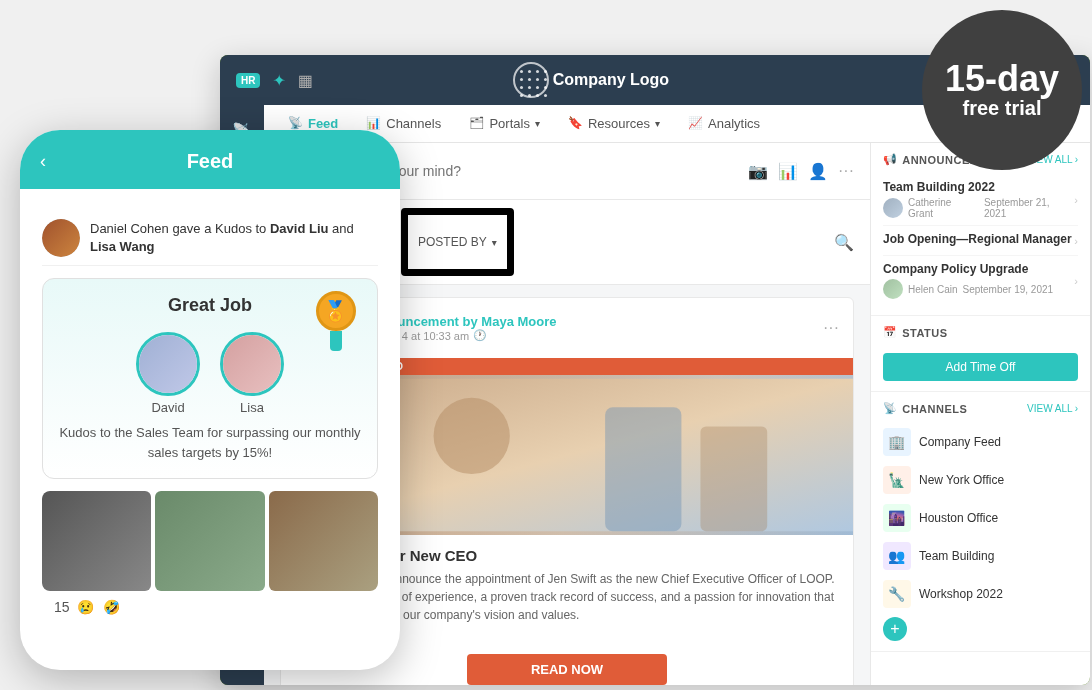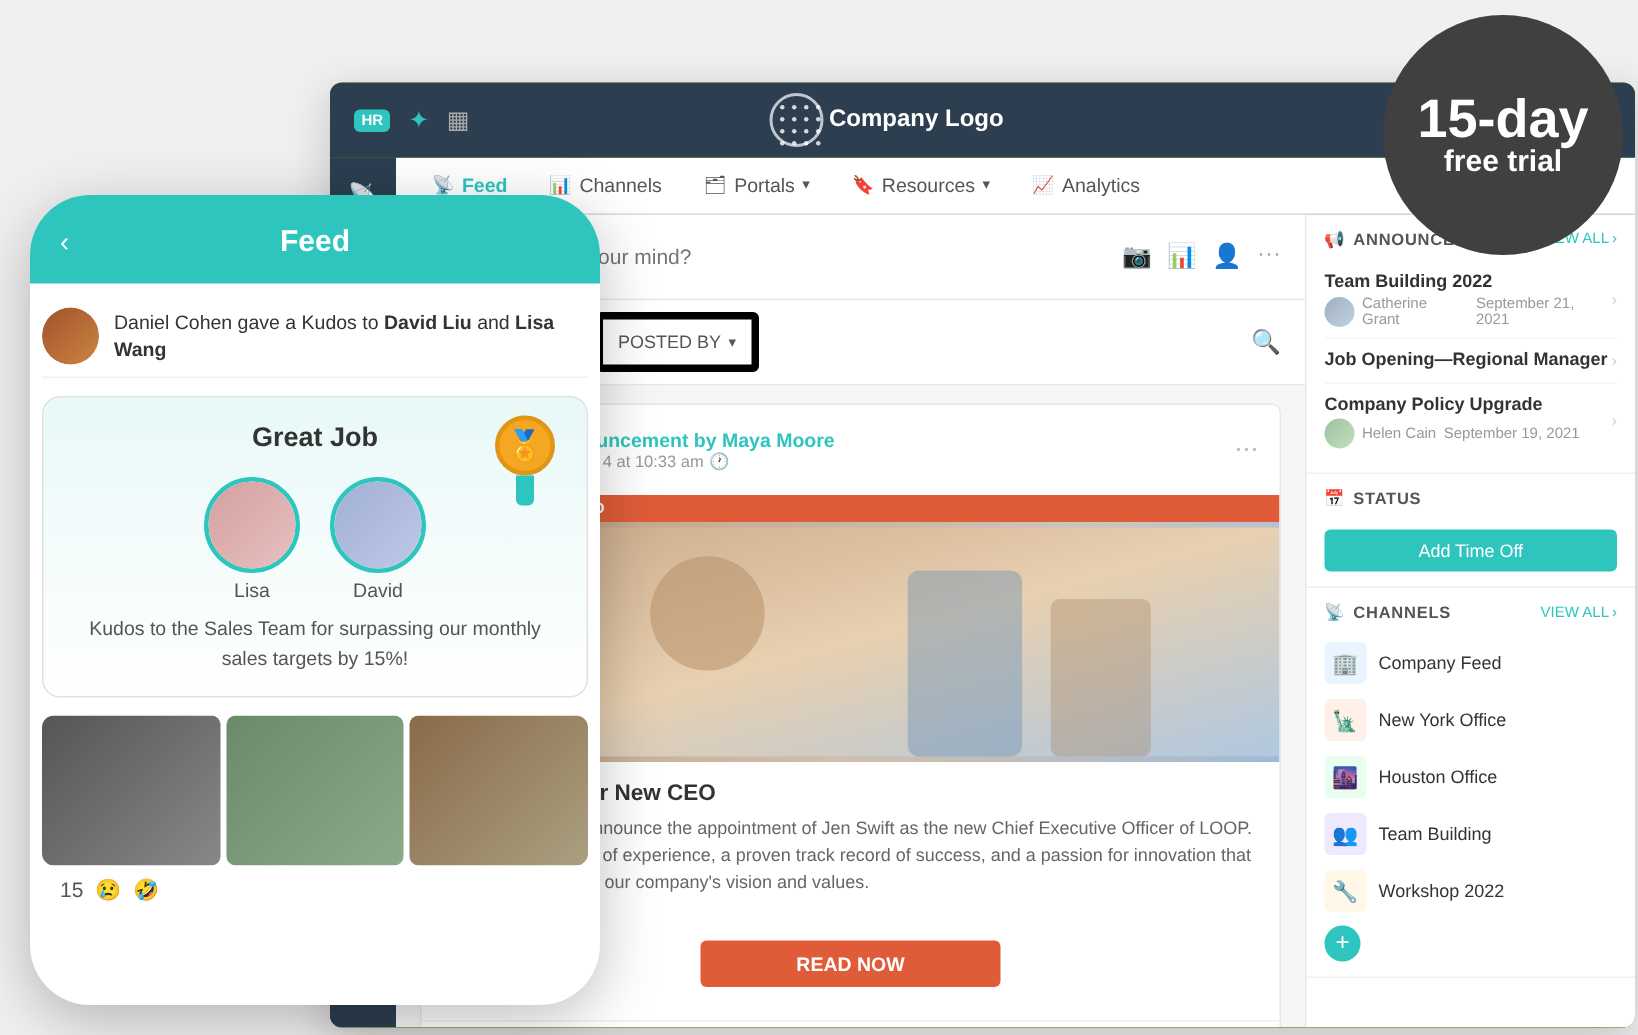--- a/index.html
+++ b/index.html
@@ -65,21 +65,21 @@
       color: white;
       font-size: 18px;
       cursor: pointer;
     }
     .phone-header-title {
       color: white;
       font-size: 20px;
       font-weight: 600;
     }
     .phone-content {
-      padding: 8px;
+      padding: 22px;
       overflow: hidden;
     }
     .phone-notification {
       display: flex;
       align-items: center;
       gap: 10px;
       padding: 8px 0;
       border-bottom: 1px solid #f0f0f0;
     }
     .phone-avatar {
@@ -384,22 +384,22 @@
       padding: 8px 16px;
       display: flex;
       align-items: center;
       gap: 10px;
       border-bottom: 1px solid #e8e8e8;
     }
     .filter-btn {
       display: flex;
       align-items: center;
       gap: 5px;
-      padding: 8px 10px;
-      border: 5px solid #000000;
+      padding: 20px 10px;
+      border: 7px solid #000000;
       border-radius: 4px;
       font-size: 12px;
       color: #555;
       background: white;
       cursor: pointer;
     }
     .filter-btn .chevron { font-size: 10px; }
     .filter-search {
       margin-left: auto;
       color: #aaa;
@@ -698,29 +698,29 @@
 
     <div class="kudos-card">
       <div class="kudos-medal">
         <div class="medal-circle">🏅</div>
         <div class="medal-ribbon"></div>
       </div>
       <div class="kudos-title">Great Job</div>
       <div class="kudos-avatars">
         <div class="kudos-person">
           <div class="kudos-avatar">
+            <div class="kudos-avatar-m"></div>
+          </div>
+          <span class="kudos-name">David</span>
+        </div>
+        <div class="kudos-person">
+          <div class="kudos-avatar">
             <div class="kudos-avatar-f"></div>
           </div>
           <span class="kudos-name">Lisa</span>
-        </div>
-        <div class="kudos-person">
-          <div class="kudos-avatar">
-            <div class="kudos-avatar-m"></div>
-          </div>
-          <span class="kudos-name">David</span>
         </div>
       </div>
       <div class="kudos-desc">Kudos to the Sales Team for surpassing our monthly sales targets by 15%!</div>
     </div>
 
     <div class="phone-images">
       <div class="phone-img-1"></div>
       <div class="phone-img-2"></div>
       <div class="phone-img-3"></div>
     </div>

